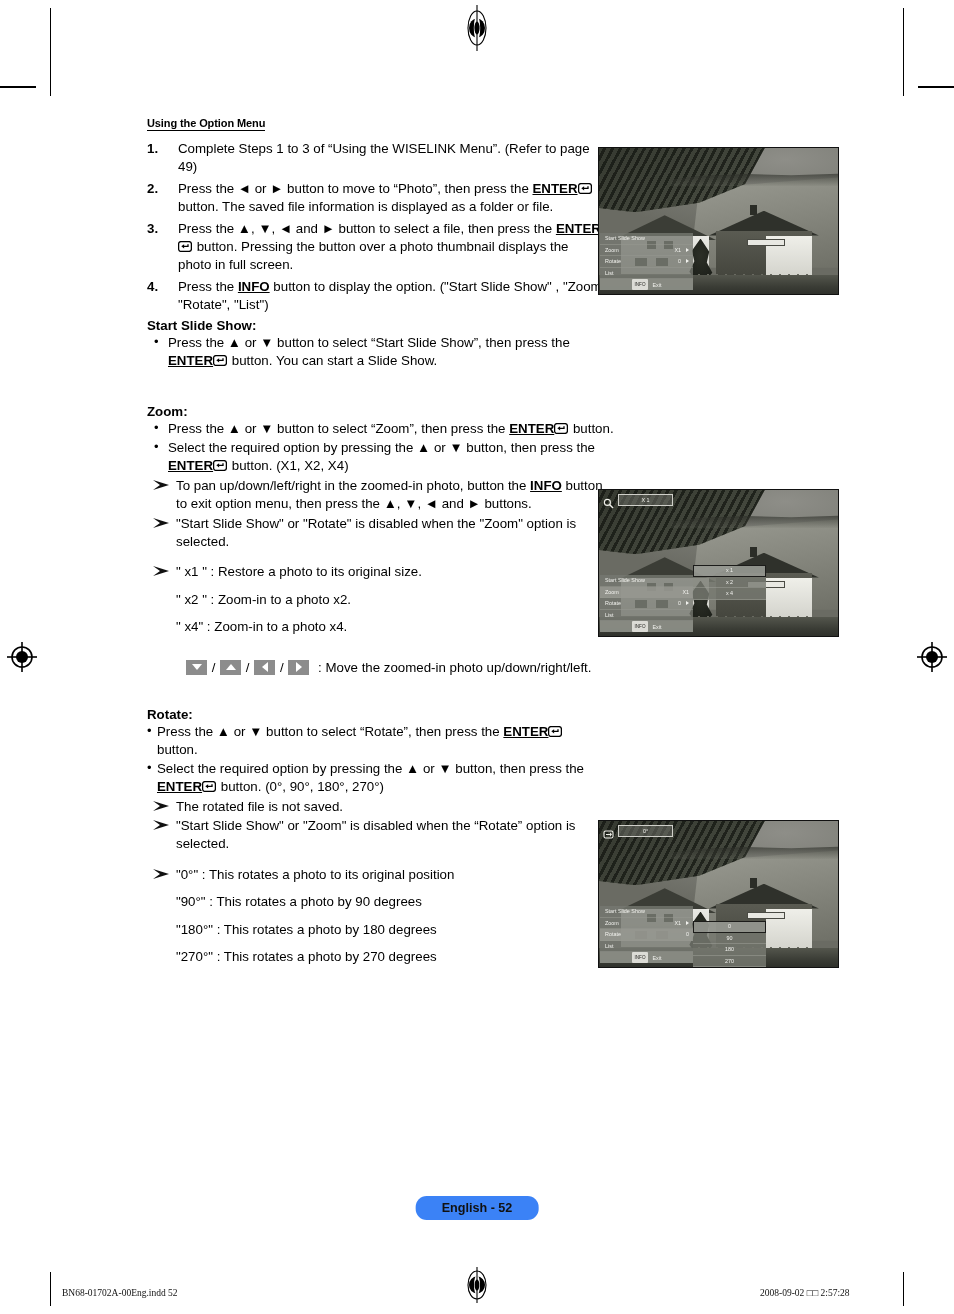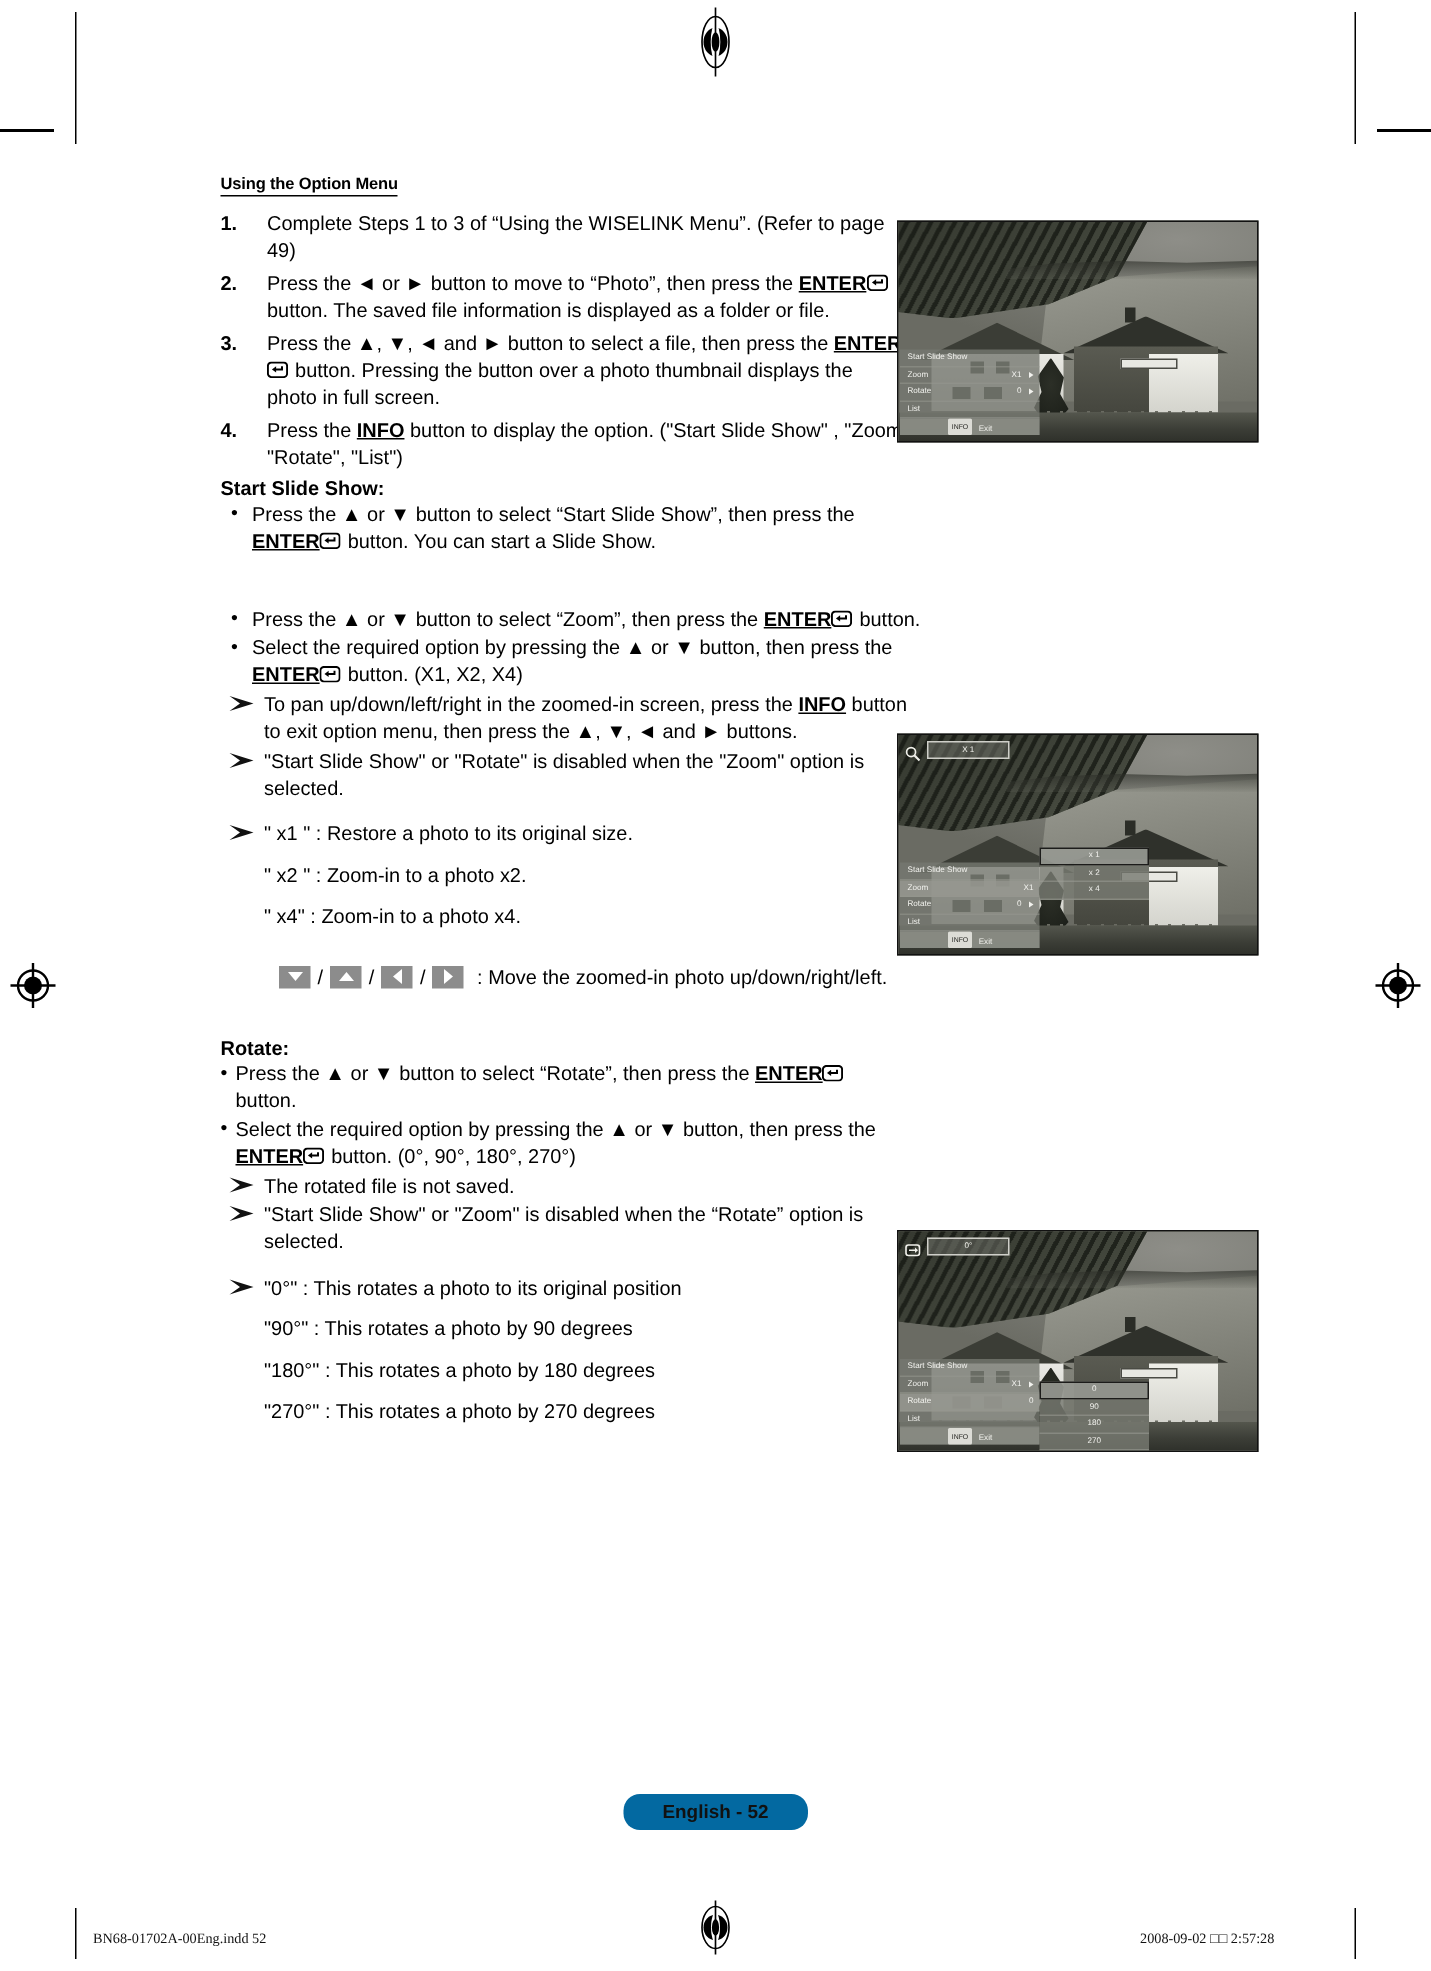--- a/index.html
+++ b/index.html
@@ -143,21 +143,21 @@
 
   
   .badge{position:absolute;left:4px;top:4px;display:flex;align-items:center;gap:4px;}
   .badge .bico{width:11px;height:11px;position:relative;}
   .badge .bbox{width:53px;height:10px;border:1px solid #cfcfc9;
        background:rgba(110,112,104,.55);color:#f4f4ef;font-size:5.4px;
        line-height:10px;text-align:center;}
 
   
   .pagebadge{position:absolute;left:50%;transform:translateX(-50%);top:1196px;
-      background:#0369a1;color:#111;font-size:12.6px;font-weight:bold;
+      background:#3b82f6;color:#111;font-size:12.6px;font-weight:bold;
       padding:5px 26px;border-radius:11px;}
   .footline{position:absolute;font-family:"Liberation Serif",serif;font-size:9.5px;color:#111;}
 </style>
 </head>
 <body>
 
 <div class="cropline" style="left:50px;top:8px;width:1px;height:88px;"></div>
 <div class="cropline" style="left:903px;top:8px;width:1px;height:88px;"></div>
 <div class="cropline" style="left:50px;top:1272px;width:1px;height:34px;"></div>
 <div class="cropline" style="left:903px;top:1272px;width:1px;height:34px;"></div>
@@ -252,20 +252,21 @@
                 <path d="M10 3.2 V5.3 H5.2" fill="none" stroke="#000" stroke-width="1.3"></path>
                 <path d="M6.1 3.2 L3.3 5.3 L6.1 7.4 Z" fill="#000"></path>
               </svg>
           </span><span> button. You can start a Slide Show.</span>
         </li>
       </ul>
     </div>
 
     
     <div class="blk" style="margin-top:34px;">
+      <h2>Zoom:</h2>
       <ul class="bullets">
         <li style="width:450px;">
           <span class="dot">•</span>
           <span>Press the ▲ or ▼ button to select “Zoom”, then press the </span><b>ENTER</b><span class="enter-ico">
             <svg width="14" height="11" viewBox="0 0 14 11">
                 <rect x="0.6" y="0.6" width="12.8" height="9.8" rx="2.4" fill="none" stroke="#000" stroke-width="1.3"></rect>
                 <path d="M10 3.2 V5.3 H5.2" fill="none" stroke="#000" stroke-width="1.3"></path>
                 <path d="M6.1 3.2 L3.3 5.3 L6.1 7.4 Z" fill="#000"></path>
               </svg>
           </span><span> button.</span>
@@ -282,21 +283,21 @@
         </li>
       </ul>
 
       <ul class="notes">
         <li style="width:440px;">
           <span class="arrow">
             <svg width="19" height="14" viewBox="0 0 19 14">
                 <path d="M1 2 L17 7 L1 12 L8 7 Z" fill="#111"></path>
               </svg>
           </span>
-          <span>To pan up/down/left/right in the zoomed-in screen, press the </span><b>INFO</b><span> button to exit option menu, then press the ▲, ▼, ◄ and ► buttons.</span>
+          <span>To pan up/down/left/right in the zoomed-in photo, button the </span><b>INFO</b><span> button to exit option menu, then press the ▲, ▼, ◄ and ► buttons.</span>
         </li>
         <li style="width:430px;">
           <span class="arrow">
             <svg width="19" height="14" viewBox="0 0 19 14">
                 <path d="M1 2 L17 7 L1 12 L8 7 Z" fill="#111"></path>
               </svg>
           </span>
           <span>"Start Slide Show" or "Rotate" is disabled when the "Zoom" option is selected.</span>
         </li>
         <li style="margin-top:12px;">

